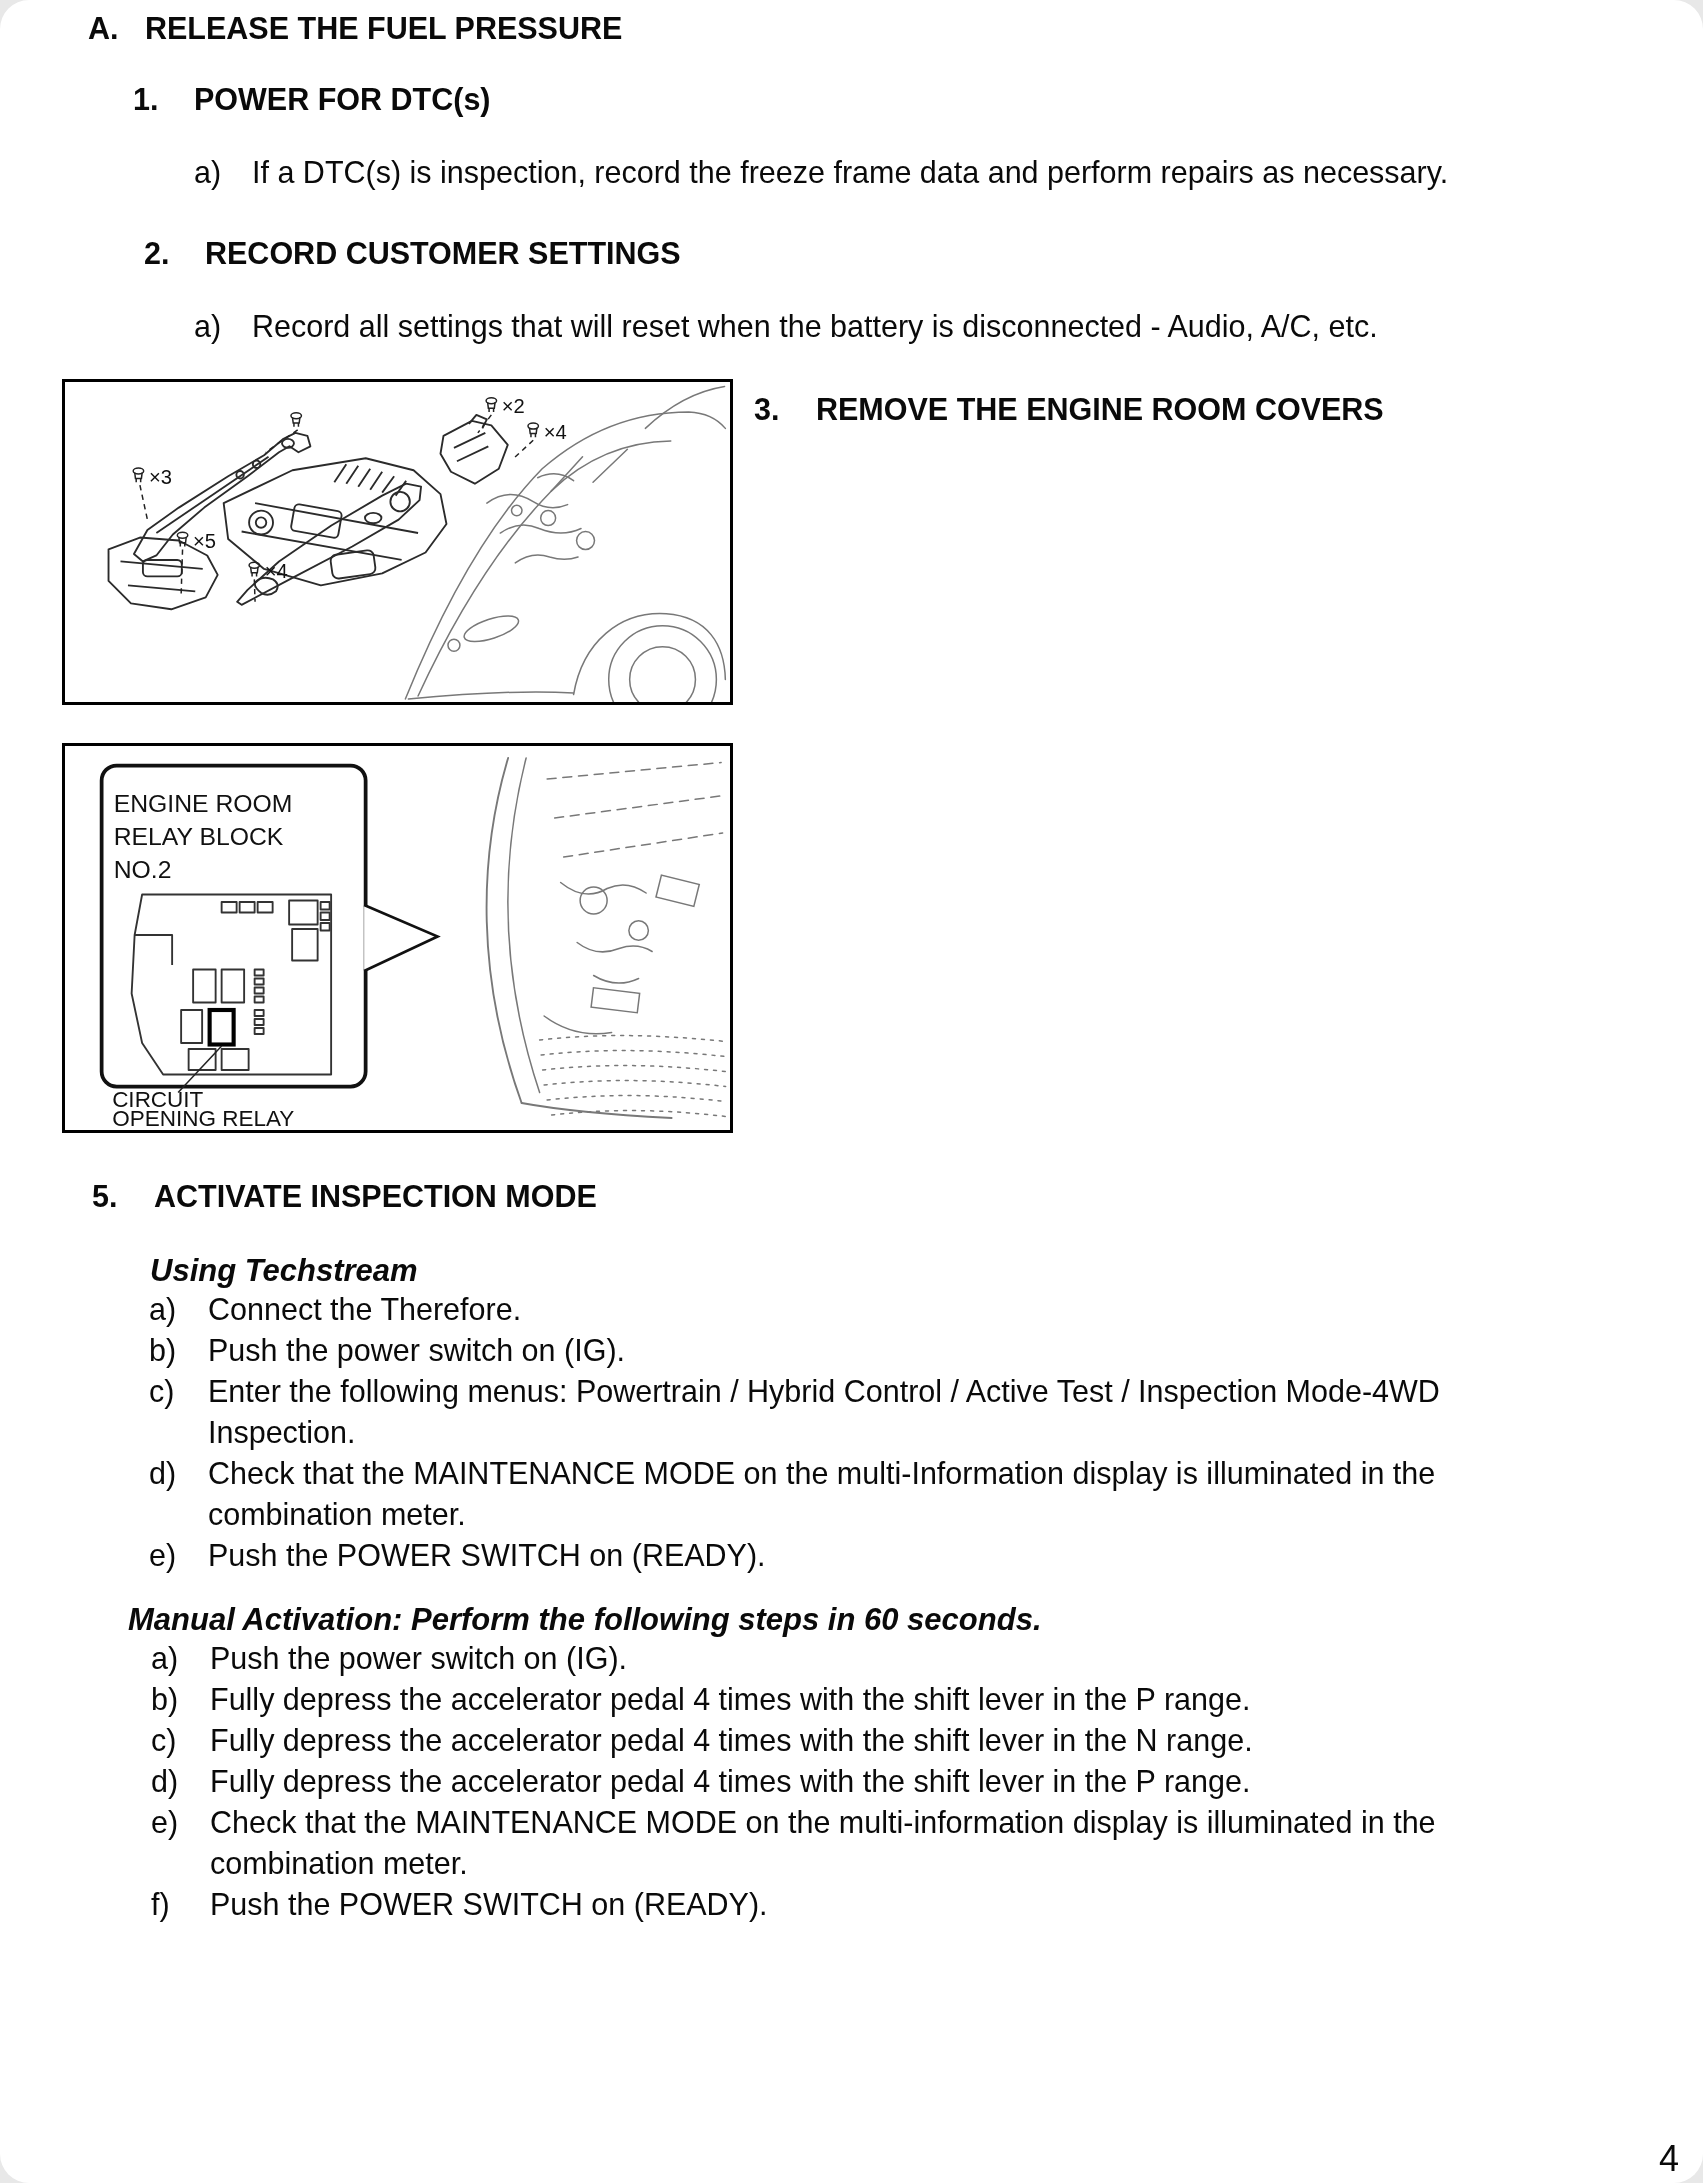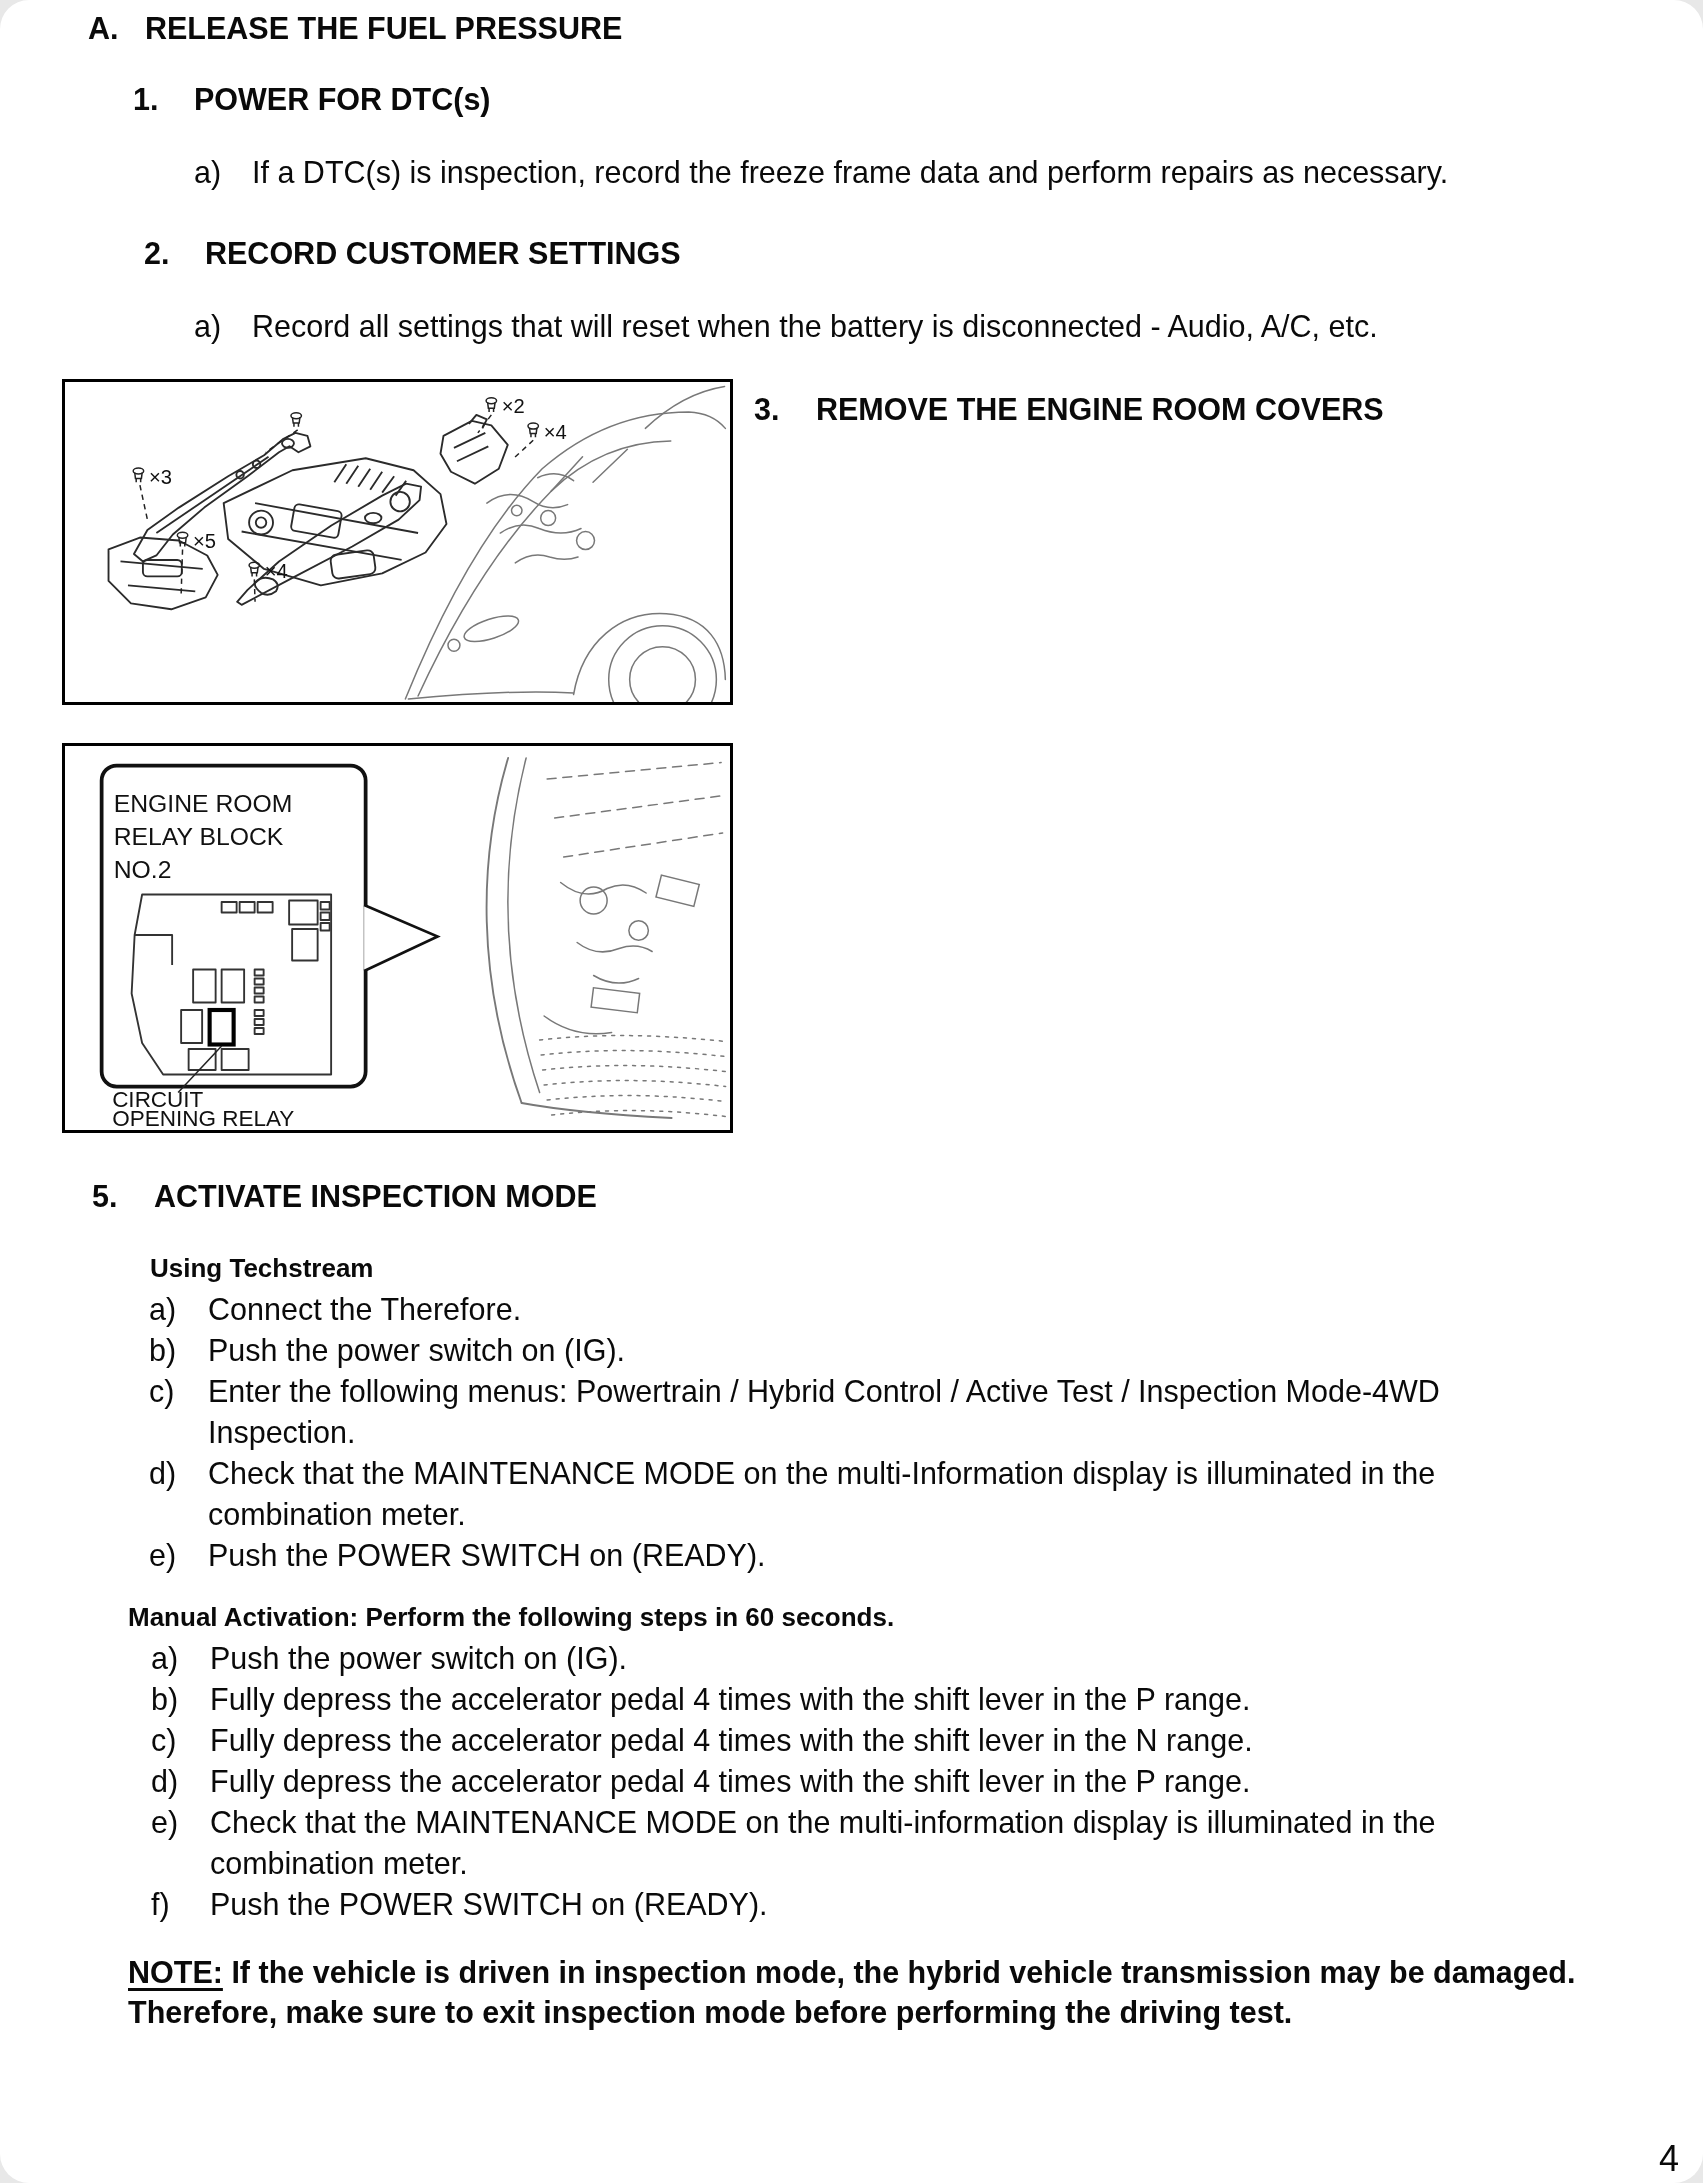--- a/index.html
+++ b/index.html
@@ -17,21 +17,21 @@
   #st2  { left:144px; top:236px; }
   #st3  { left:754px; top:392px; }
   #st4  { left:754px; top:766px; }
   #st5  { left:92px; top:1179px; }
 
   .subrow { position:absolute; display:flex; font-size:30.5px; white-space:nowrap; }
   .subrow .lbl { width:58px; flex:none; }
   #st1a { left:194px; top:155px; }
   #st2a { left:194px; top:309px; }
 
-  .subhead { position:absolute; font-size:26px; font-weight:bold; white-space:nowrap; }
+  .subhead { position:absolute; font-size:31px; font-weight:bold; font-style:italic; white-space:nowrap; }
   #tsHead { left:150px; top:1253px; }
   #maHead { left:128px; top:1602px; }
 
   .list { position:absolute; font-size:30.5px; line-height:41px; }
   #tsList { left:149px; top:1289px; }
   #maList { left:151px; top:1638px; }
   .li { display:flex; align-items:flex-start; }
   .li .lbl { width:59px; flex:none; }
   .li .txt { width:1348px; }
 
@@ -270,20 +270,16 @@
     <div class="li">
       <span class="lbl">e)</span>
         <span class="txt">Check that the MAINTENANCE MODE on the multi-information display is illuminated in the combination meter.</span>
     </div>
     <div class="li">
       <span class="lbl">f)</span>
         <span class="txt">Push the POWER SWITCH on (READY).</span>
     </div>
   </div>
 
-  <div id="note">
-    <span class="note-label">NOTE:</span>
-    <span>If the vehicle is driven in inspection mode, the hybrid vehicle transmission may be damaged. Therefore, make sure to exit inspection mode before performing the driving test.</span>
-  </div>
 
   <div id="pageNum">4</div>
 </div>
 
 
 </body></html>

